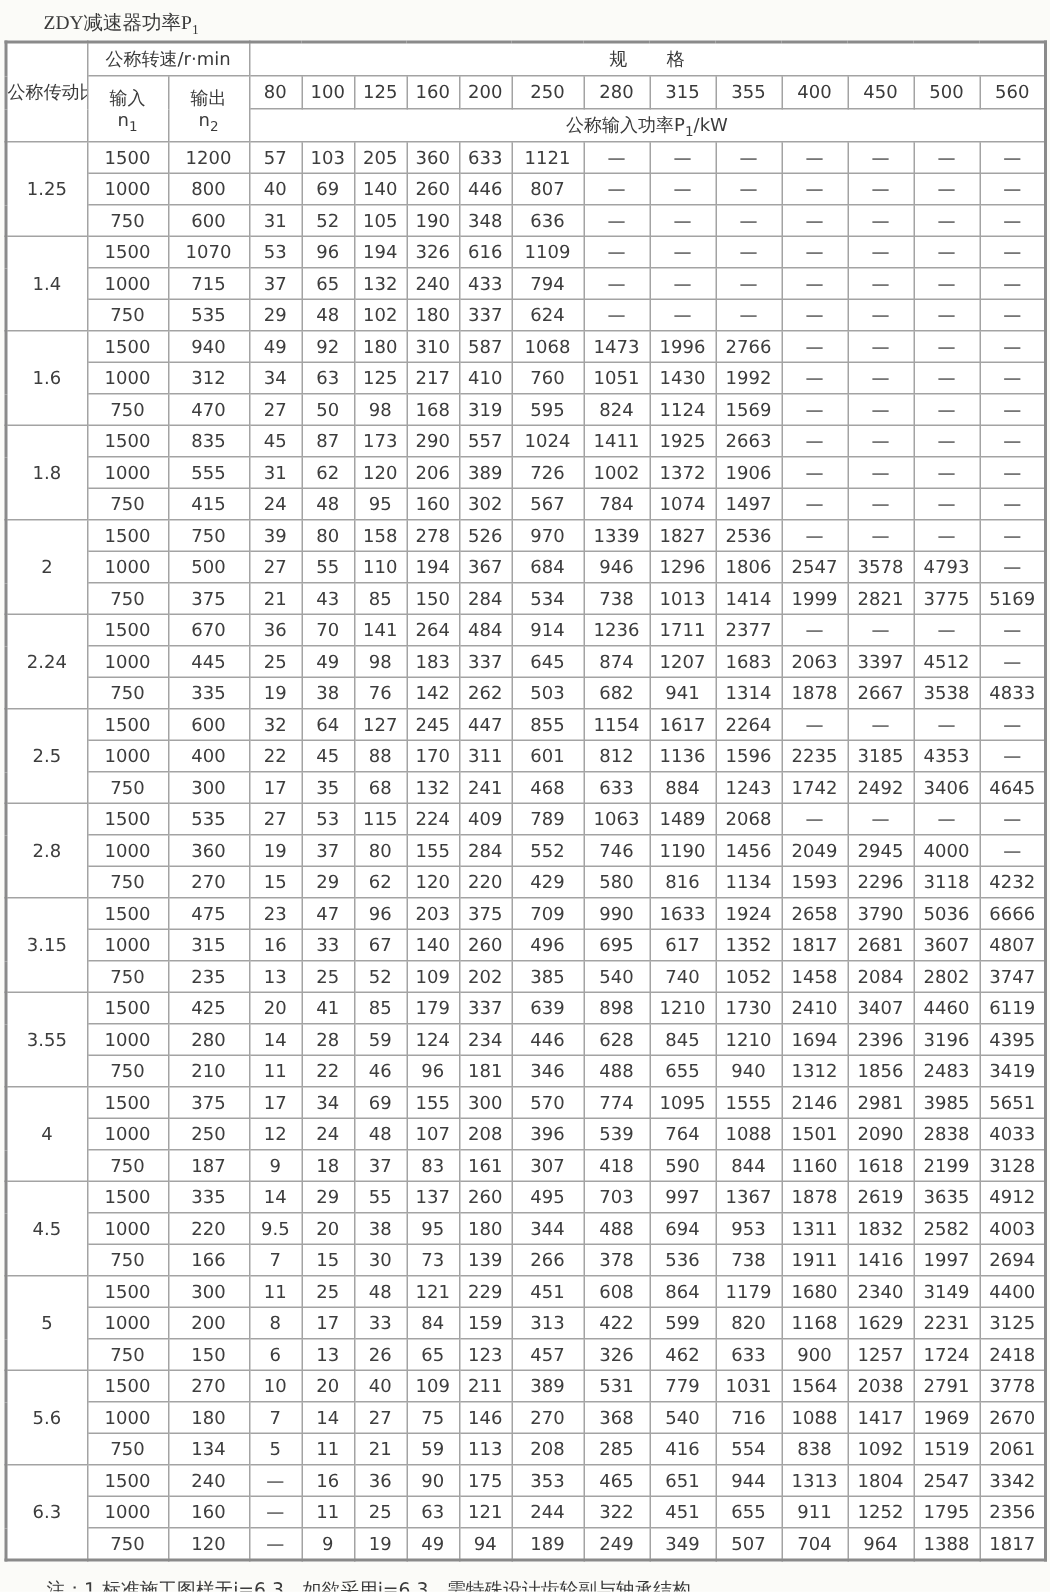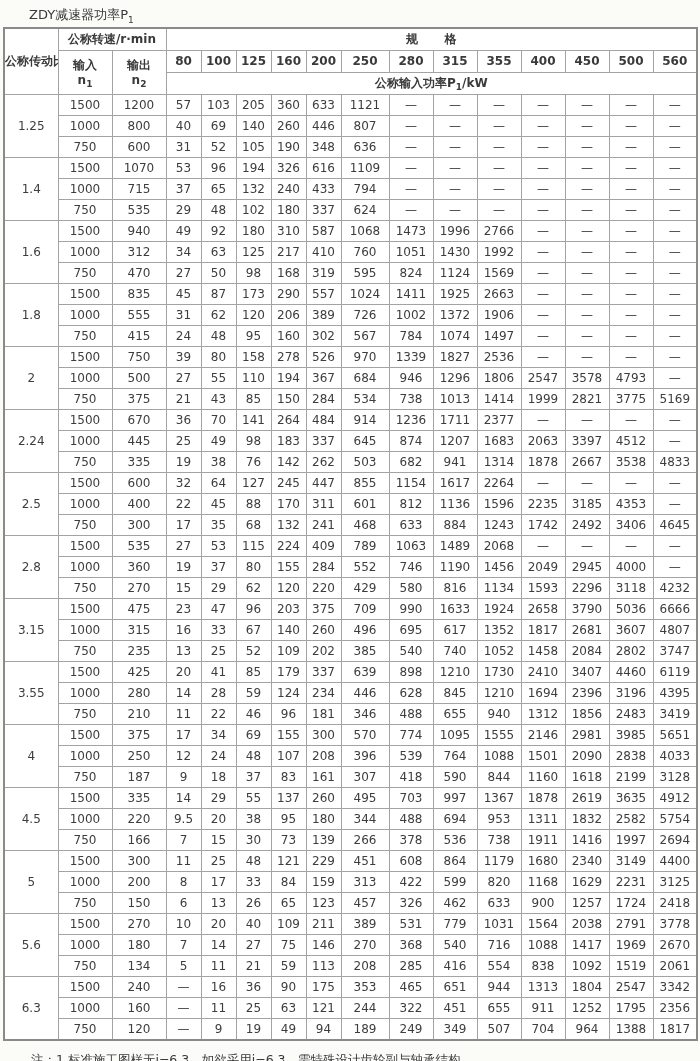--- a/index.html
+++ b/index.html
@@ -1,22 +1,22 @@
 <!DOCTYPE html>
 <html><head>
 <meta charset="utf-8">
 <style>
   html,body{margin:0;padding:0;background:#fbfbf8;}
   body{width:700px;height:1061px;font-family:"DejaVu Sans","Liberation Sans",sans-serif;color:#3a3a3a;}
   .page{padding:2px 3px;}
-  .title{margin:4px 0 3px 26px;font-size:13px;white-space:nowrap;}
+  .title{margin:4px 0 3px 26px;font-size:13px;white-space:nowrap;font-family:Liberation Serif, serif;}
   .title sub{font-size:9px;}
   table{border-collapse:collapse;table-layout:fixed;width:693px;border:2px solid #8a8a8a;background:#fff;}
   th,td{border:1px solid #a3a3a3;text-align:center;vertical-align:middle;font-size:12px;font-weight:normal;padding:0;height:20px;line-height:1.05;overflow:hidden;white-space:nowrap;}
-  thead th{height:21px;font-weight:bold;}
+  thead th{height:21px;}
   .c-spec{letter-spacing:2.2em;text-indent:2.2em;}
   .c-in,.c-out{line-height:1.25;}
   sub{font-size:9px;line-height:0;}
   tbody td{color:#3d3d3d;}
   td.ratio{font-size:12px;margin-top:20px;}
   .notes{margin:9px 0 0 28px;font-size:12.5px;line-height:1.55;}
 </style>
 </head>
 <body>
 
@@ -668,21 +668,21 @@
           <td>38</td>
           <td>95</td>
           <td>180</td>
           <td>344</td>
           <td>488</td>
           <td>694</td>
           <td>953</td>
           <td>1311</td>
           <td>1832</td>
           <td>2582</td>
-          <td>5754</td>
+          <td>4003</td>
         </tr>
         <tr>
           <td>750</td>
           <td>166</td>
           <td>7</td>
           <td>15</td>
           <td>30</td>
           <td>73</td>
           <td>139</td>
           <td>266</td>

